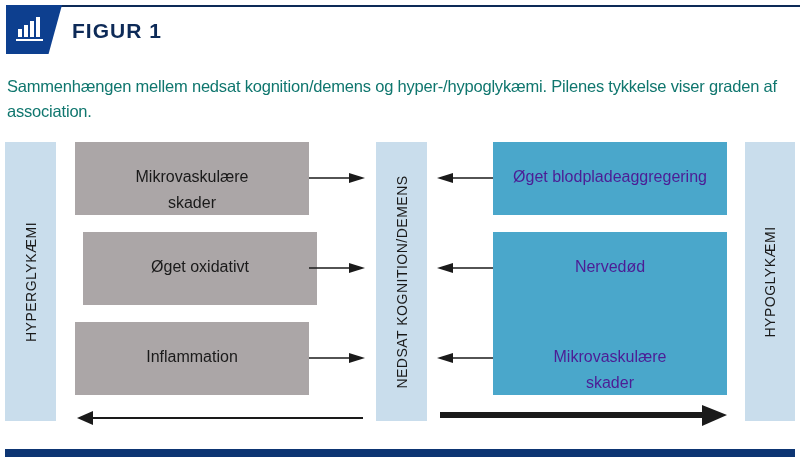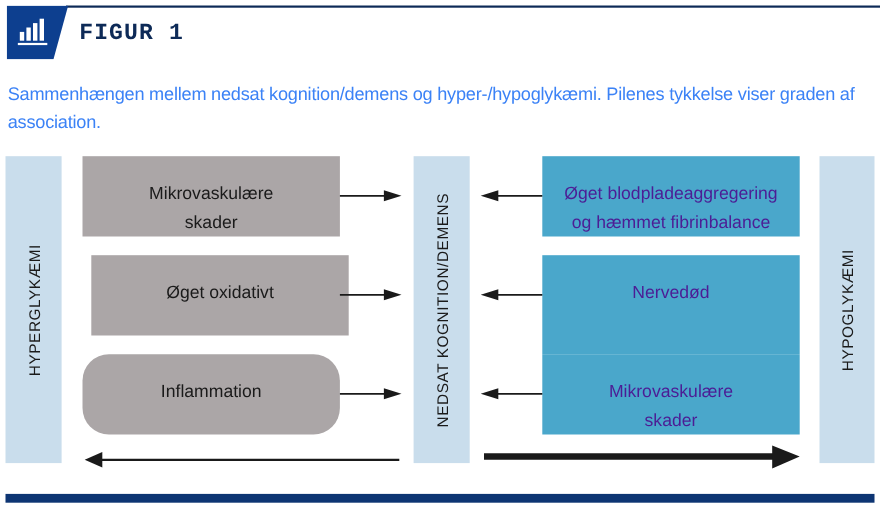--- a/index.html
+++ b/index.html
@@ -4,24 +4,24 @@
 <style>
   * { box-sizing: border-box; margin: 0; padding: 0; }
   html, body { width: 800px; height: 462px; background: #ffffff; overflow: hidden; }
   body { position: relative; font-family: "Liberation Sans", sans-serif; color: #1a1a1a; }
 
   .top-rule { position: absolute; left: 60px; top: 5px; width: 740px; height: 2px; background: #0d2a57; }
   .badge { position: absolute; left: 6px; top: 5px; width: 56px; height: 49px; background: #0d3f8f;
            clip-path: polygon(0 0, 100% 0, 76% 100%, 0 100%); }
   .badge svg { position: absolute; left: 10px; top: 11px; }
   .fig-title { position: absolute; left: 72px; top: 19px; font-size: 21px; font-weight: bold;
-               color: #0d2a57; letter-spacing: 1px; font-family: Liberation Mono, monospace; text-align: center; }
+               color: #0d2a57; letter-spacing: 1px; font-family: Liberation Sans, sans-serif; text-align: center; }
 
   .caption { position: absolute; left: 7px; top: 74px; width: 790px; font-size: 16.5px; line-height: 25px;
-             color: #3b82f6; font-family: "Liberation Sans", sans-serif; letter-spacing: -0.2px; }
+             color: #0f766e; font-family: "Liberation Sans", sans-serif; letter-spacing: -0.2px; }
 
   .side-bar { position: absolute; top: 142px; height: 279px; background: #c9ddec; }
   .vlabel { position: absolute; left: 50%; top: 50%; transform: translate(-50%, -50%) rotate(-90deg);
             white-space: nowrap; font-size: 14px; color: #1a1a1a; letter-spacing: 0.5px; }
 
   .box { position: absolute; display: flex; align-items: flex-start; justify-content: center; text-align: center;
          font-size: 16px; line-height: 26px; padding-top: 22px; color: #1a1a1a; }
   .box.grey { background: #aba6a7; }
   .box.blue { background: #4aa7cb; color: #4c1d95; }
 
@@ -59,30 +59,29 @@
   <div>
       <div>Mikrovaskulære</div>
       <div>skader</div>
     </div>
 </div>
 <div class="box grey" style="left:83px;top:232px;width:234px;height:73px;">
   <div>
       <div>Øget oxidativt</div>
     </div>
 </div>
-<div class="box grey" style="left:75px;top:322px;width:234px;height:73px;border-radius:24px;">
+<div class="box grey" style="left:75px;top:322px;width:234px;height:73px;">
   <div>
       <div>Inflammation</div>
     </div>
 </div>
 
 <div class="box blue" style="left:493px;top:142px;width:234px;height:73px;">
   <div>
       <div>Øget blodpladeaggregering</div>
-      <div>og hæmmet fibrinbalance</div>
     </div>
 </div>
 <div class="box blue" style="left:493px;top:232px;width:234px;height:90px;">
   <div>
       <div>Nervedød</div>
     </div>
 </div>
 <div class="box blue" style="left:493px;top:322px;width:234px;height:73px;">
   <div>
       <div>Mikrovaskulære</div>

